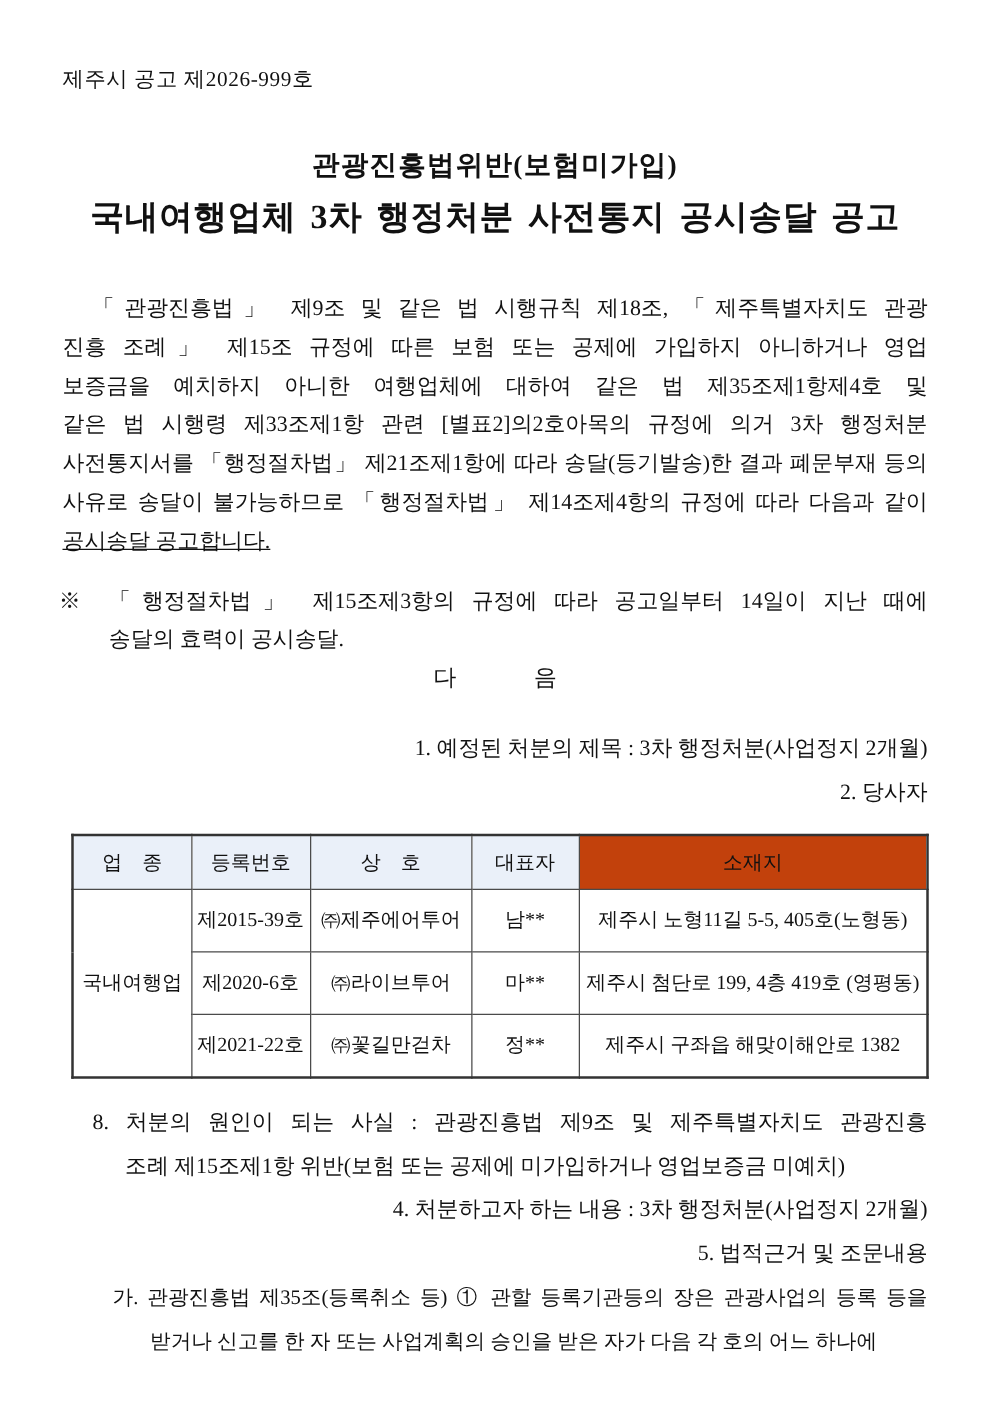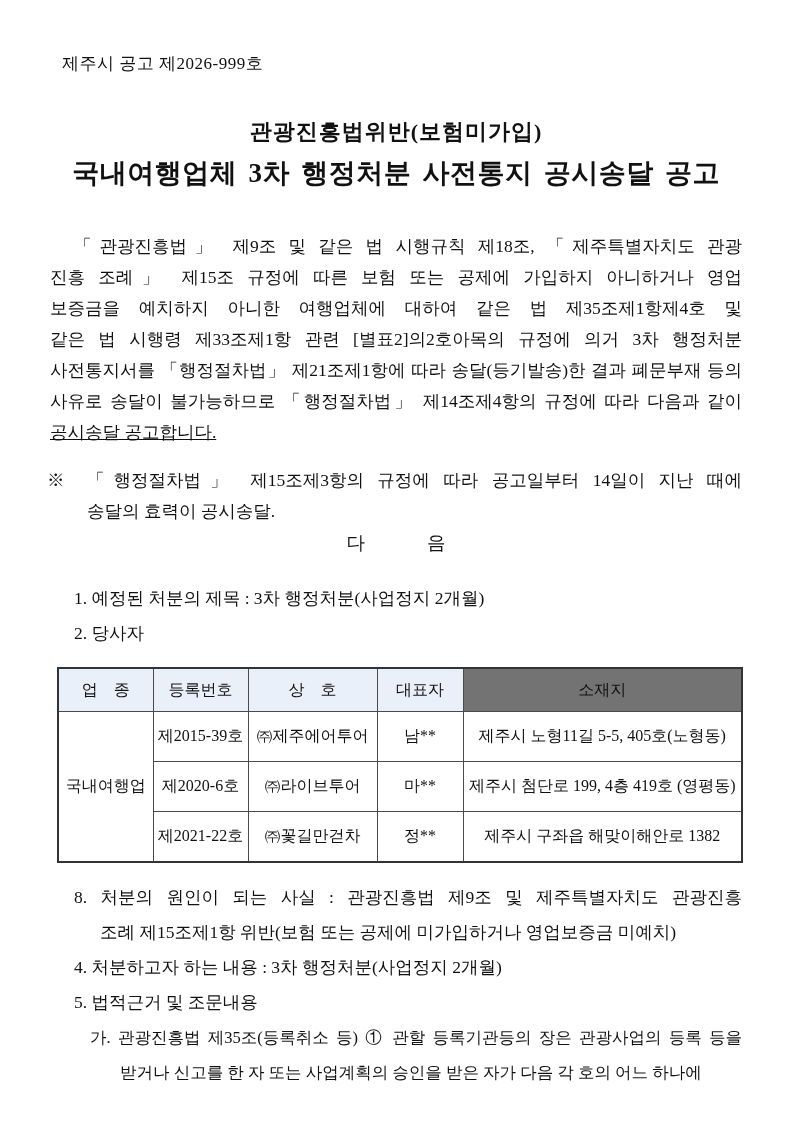--- a/index.html
+++ b/index.html
@@ -5,40 +5,40 @@
   html,body{margin:0;padding:0;background:#ffffff;}
   body{
     width:794px;height:1123px;
     font-family:"Liberation Serif","DejaVu Serif",serif;
     color:#111;
     -webkit-font-smoothing:antialiased;
     overflow:hidden;
   }
   .page{padding:52px 52px 0 50px;box-sizing:border-box;}
 
-  .notice-no{font-size:17px;letter-spacing:0.5px;margin-left:12px;}
+  .notice-no{font-size:17px;letter-spacing:0.5px;}
 
   .title-block{margin-top:42px;text-align:center;}
   .title-line1{font-size:22px;font-weight:bold;letter-spacing:1px;}
   .title-line2{font-size:27px;font-weight:bold;margin-top:8px;letter-spacing:0.5px;word-spacing:4px;}
 
   .para{margin-top:40px;font-size:17.5px;line-height:31px;}
   .p-line{text-align:justify;text-align-last:justify;}
   .p-line.first{text-indent:24px;}
   .p-line.last{text-align:left;text-align-last:left;text-decoration:underline;}
 
   .note{font-size:17.5px;line-height:31px;margin-top:17px;margin-left:-3px;}
   .note-line1{text-align:justify;text-align-last:justify;}
   .note-line2{padding-left:40px;}
 
   .divider-line{margin-top:1px;display:flex;justify-content:center;gap:62px;
     font-size:18.5px;line-height:31px;}
 
   .items{font-size:17.5px;line-height:35px;}
-  .items .item{padding-left:24px;}
+  .items .item{padding-left:24px;text-align:right;}
   .item1{margin-top:22px;}
   .item-justify{text-align:justify;text-align-last:justify;}
   .item3-cont{padding-left:50px;}
   .item5a{padding-left:40px;font-size:16.5px;}
   .item5a-cont{padding-left:70px;font-size:16.5px;}
 
   table.parties{
     border-collapse:collapse;
     width:684px;
     margin:16px 0 0 7px;
@@ -109,21 +109,21 @@
         <col class="col-name">
         <col class="col-rep">
         <col class="col-addr">
     </colgroup>
     <tbody>
       <tr class="head">
         <th style="background-color: rgb(234, 240, 249);">업　종</th>
         <th style="background-color: rgb(234, 240, 249);">등록번호</th>
         <th style="background-color: rgb(234, 240, 249);">상　호</th>
         <th style="background-color: rgb(234, 240, 249);">대표자</th>
-        <th style="background-color: #737373;">소재지</th>
+        <th style="background-color: #c2410c;">소재지</th>
       </tr>
       <tr class="datarow">
         <td rowspan="3">국내여행업</td>
         <td>제2015-39호</td>
         <td>㈜제주에어투어</td>
         <td>남**</td>
         <td>제주시 노형11길 5-5, 405호(노형동)</td>
       </tr>
       <tr class="datarow">
         <td>제2020-6호</td>

